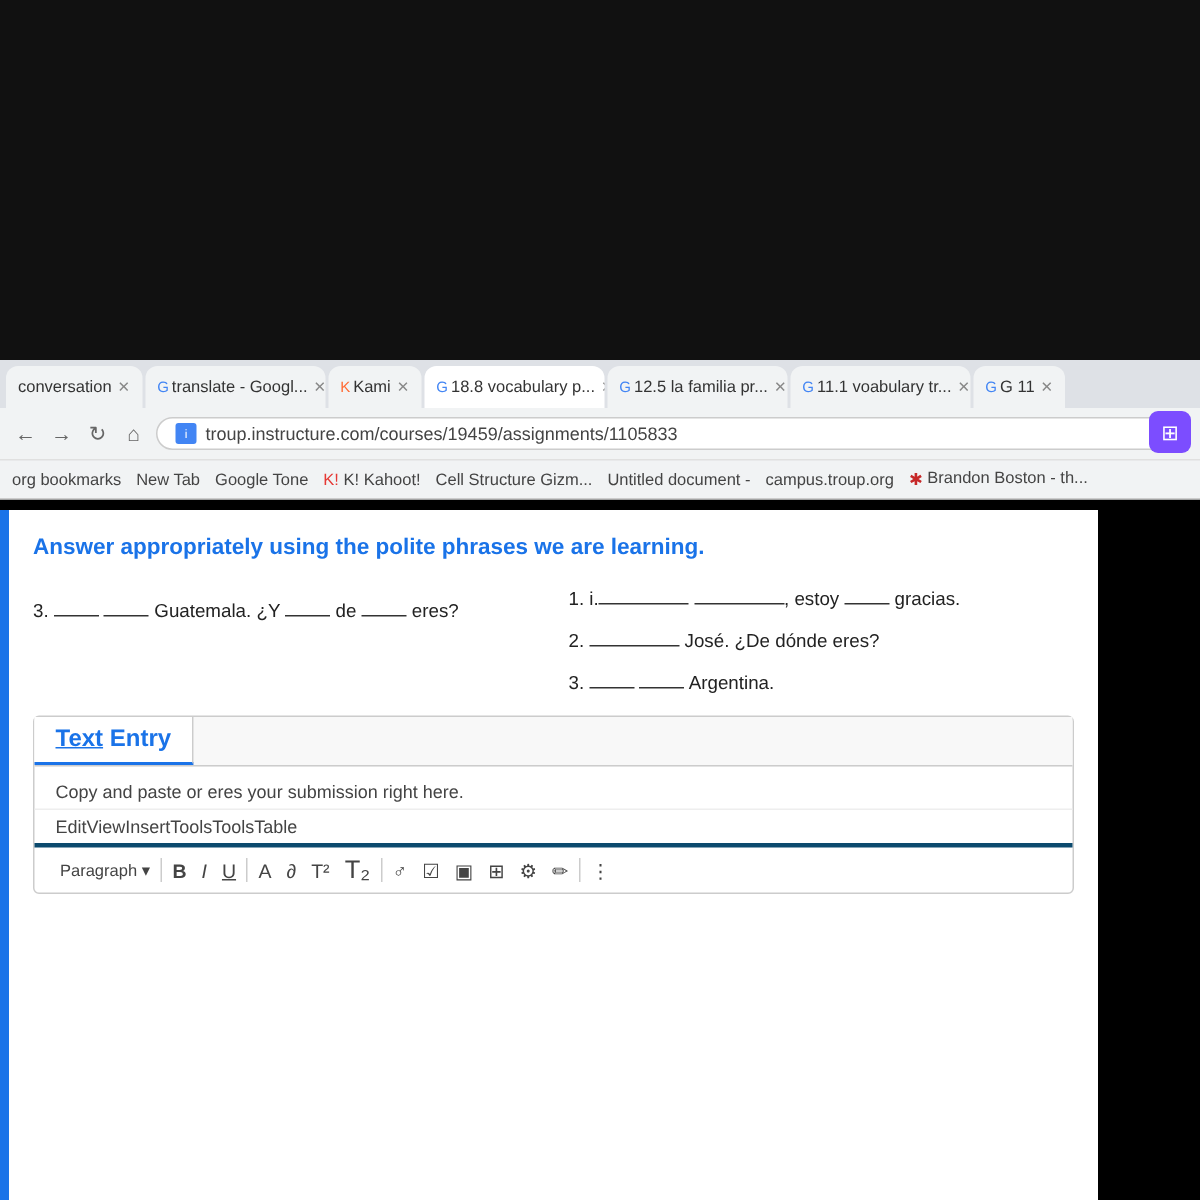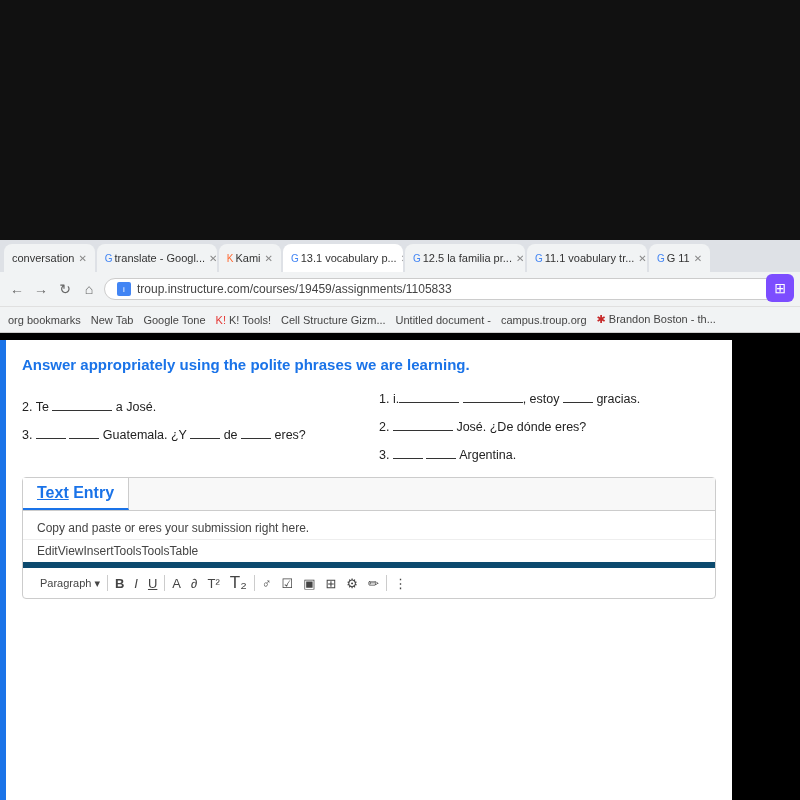--- a/index.html
+++ b/index.html
@@ -228,21 +228,21 @@
       cursor: pointer;
       color: #444;
       font-size: 12px;
     }
 
     .editor-format-bar {
       display: flex;
       align-items: center;
       padding: 4px 14px;
       gap: 4px;
-      border-top: 6px solid #0c4a6e;
+      border-top: 3px solid #0c4a6e;
       flex-wrap: wrap;
     }
 
     .format-btn {
       cursor: pointer;
       font-size: 13px;
       color: #444;
       padding: 1px 3px;
     }
 
@@ -281,21 +281,21 @@
         <span>translate - Googl...</span>
         <span class="tab-close">✕</span>
       </div>
       <div class="tab">
         <span style="color:#ff6b35;font-size:10px;margin-right:2px;">K</span>
         <span>Kami</span>
         <span class="tab-close">✕</span>
       </div>
       <div class="tab active">
         <span style="color:#4285f4;font-size:10px;margin-right:2px;">G</span>
-        <span>13.1 vocabulary p...</span>
+        <span>18.8 vocabulary p...</span>
         <span class="tab-close">✕</span>
       </div>
       <div class="tab">
         <span style="color:#4285f4;font-size:10px;margin-right:2px;">G</span>
         <span>12.5 la familia pr...</span>
         <span class="tab-close">✕</span>
       </div>
       <div class="tab">
         <span style="color:#4285f4;font-size:10px;margin-right:2px;">G</span>
         <span>11.1 voabulary tr...</span>
@@ -323,21 +323,21 @@
       <div class="bookmark-item">
         <span>org bookmarks</span>
       </div>
       <div class="bookmark-item">
         <span>New Tab</span>
       </div>
       <div class="bookmark-item">
         <span>Google Tone</span>
       </div>
       <div class="bookmark-item">
-        <span style="color:#e53935;">K!</span>&nbsp;<span>K! Tools!</span>
+        <span style="color:#e53935;">K!</span>&nbsp;<span>K! Kahoot!</span>
       </div>
       <div class="bookmark-item">
         <span>Cell Structure Gizm...</span>
       </div>
       <div class="bookmark-item">
         <span>Untitled document -</span>
       </div>
       <div class="bookmark-item">
         <span>campus.troup.org</span>
       </div>
@@ -353,23 +353,20 @@
 
   <div class="content-area">
     <div class="blue-bar"></div>
     <div class="main-content">
 
       <div class="assignment-title">Answer appropriately using the polite phrases we are learning.</div>
 
       <div class="questions-grid">
 
         <div>
-          <div class="question-row" style="margin-top:8px;">
-            <span>2. Te <span class="blank"></span> a José.</span>
-          </div>
           <div class="question-row" style="margin-top:8px;">
             <span>3. <span class="blank-sm"></span> <span class="blank-sm"></span> Guatemala. ¿Y <span class="blank-sm"></span> de <span class="blank-sm"></span> eres?</span>
           </div>
         </div>
 
         <div>
           <div class="question-row">
             <span>1. i.<span class="blank"></span> <span class="blank"></span>, estoy <span class="blank-sm"></span> gracias.</span>
           </div>
           <div class="question-row" style="margin-top:8px;">

